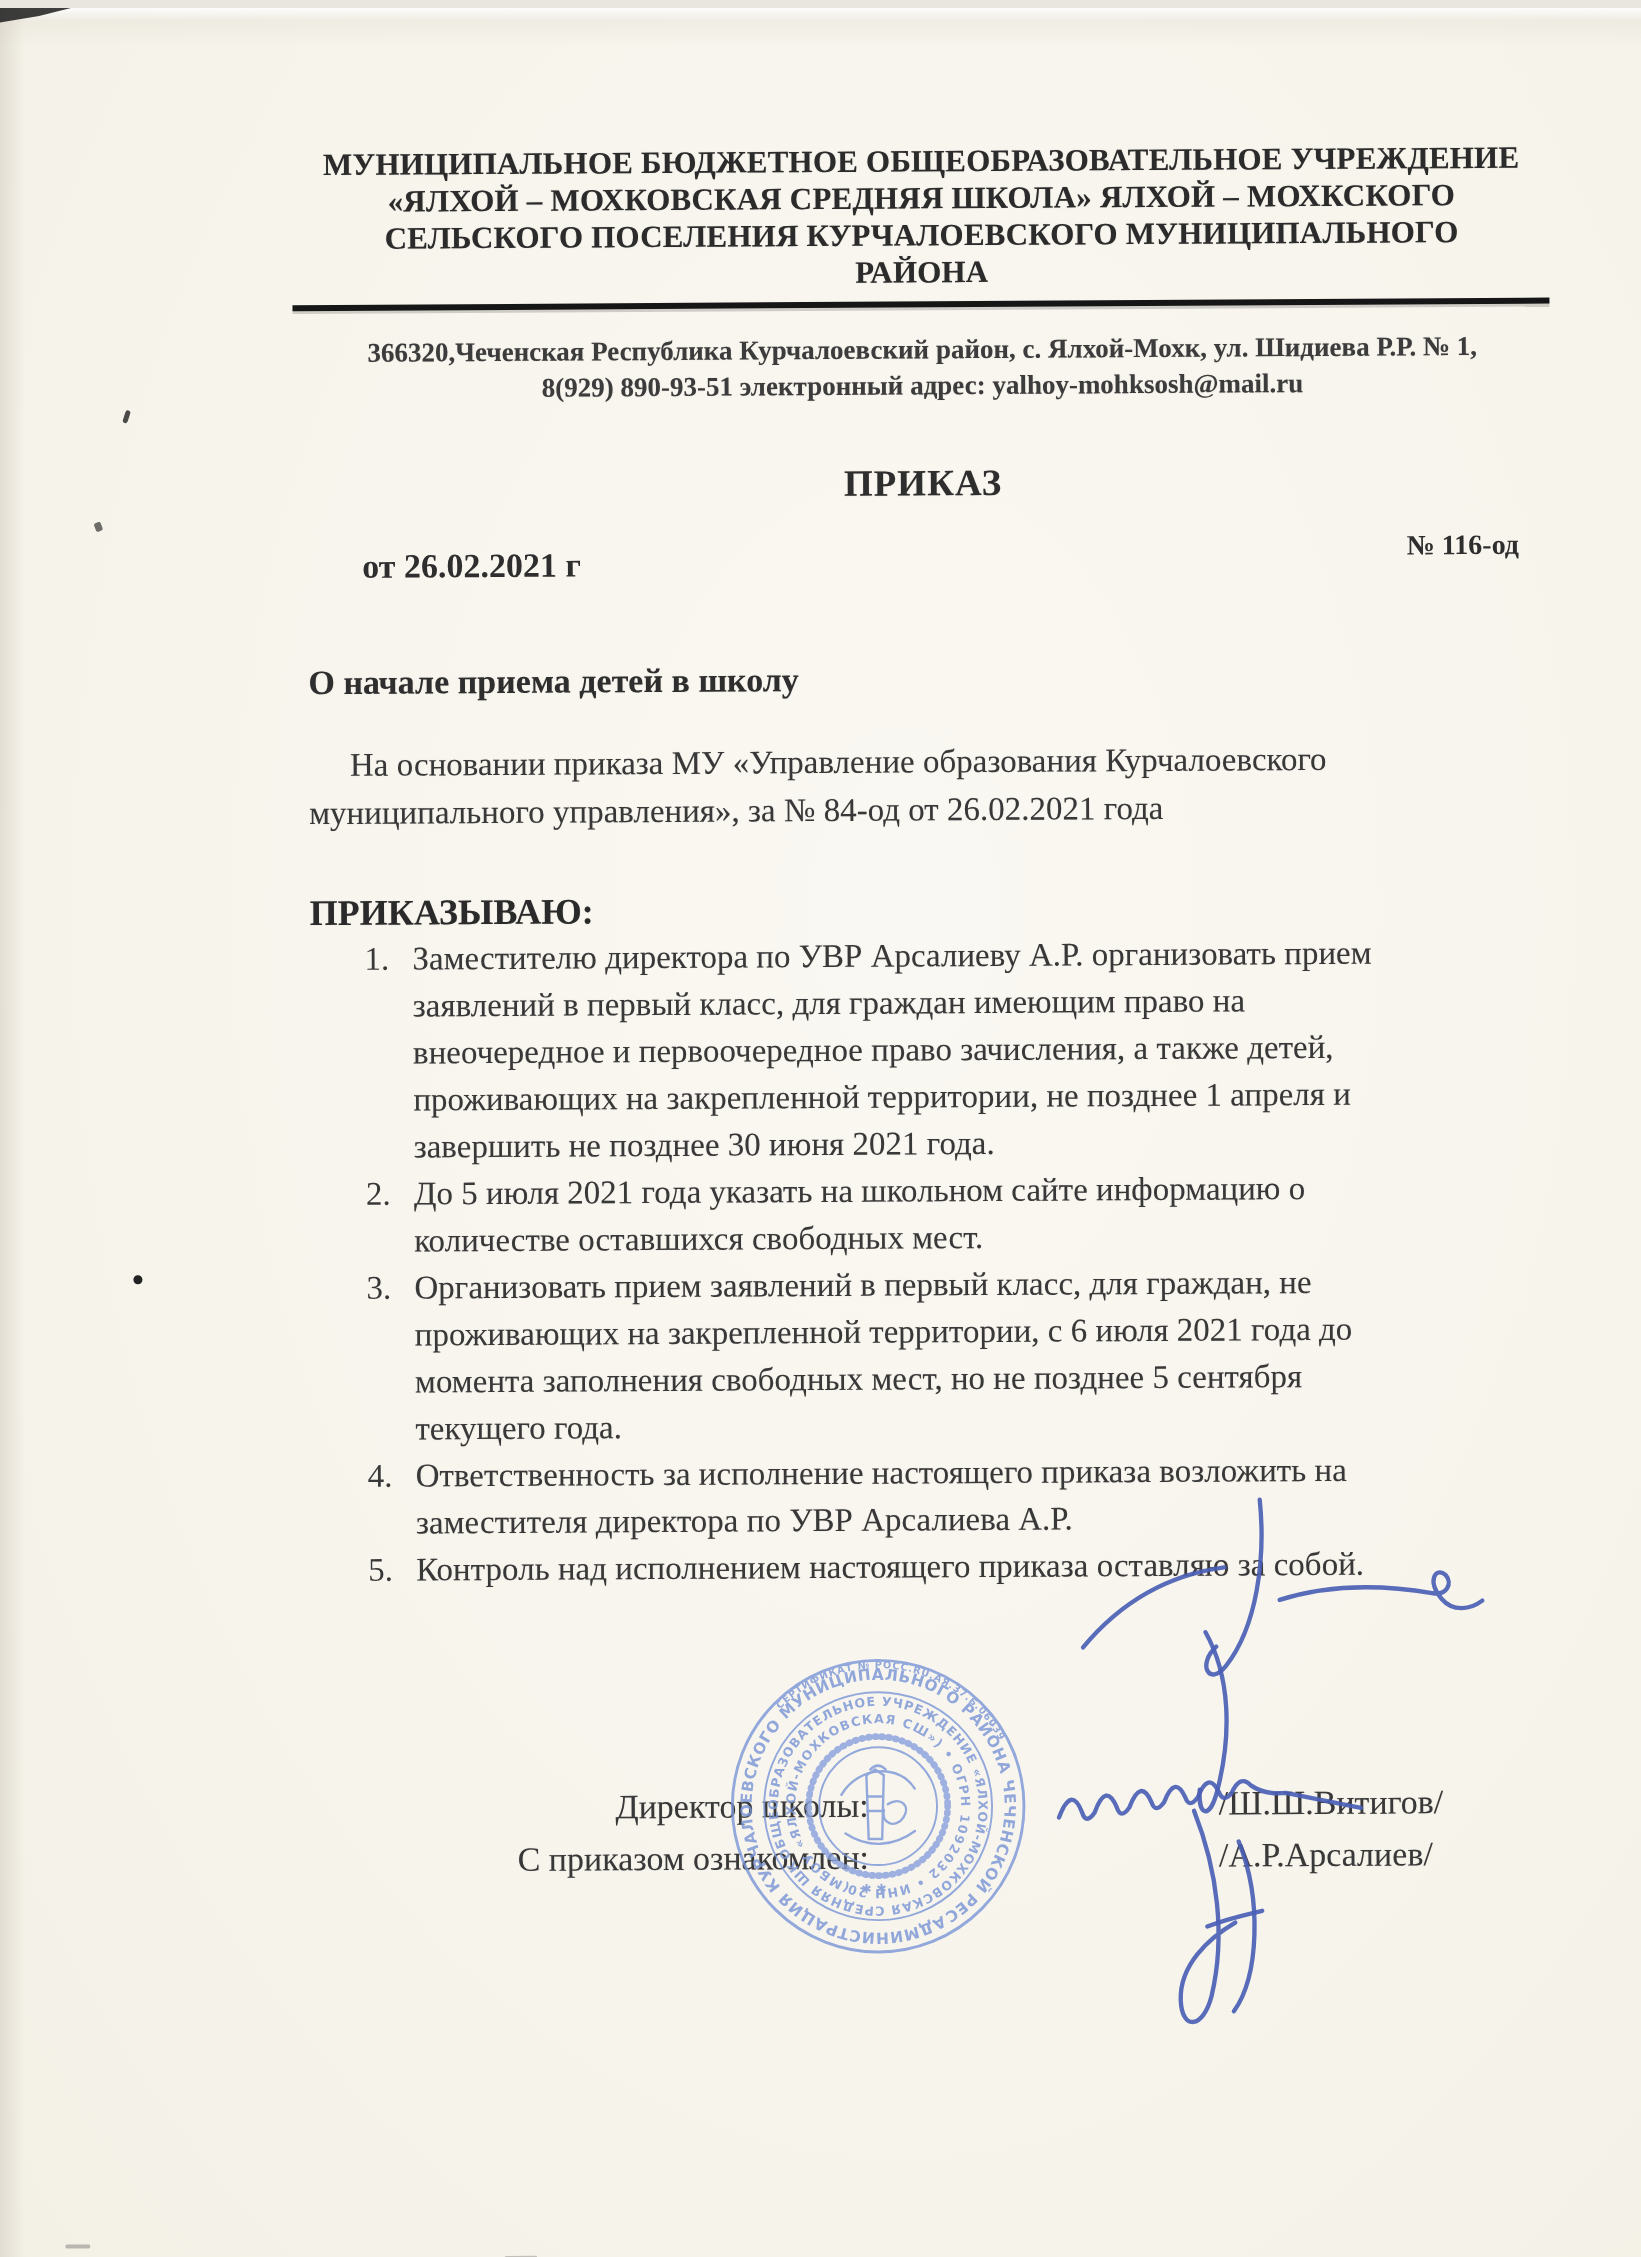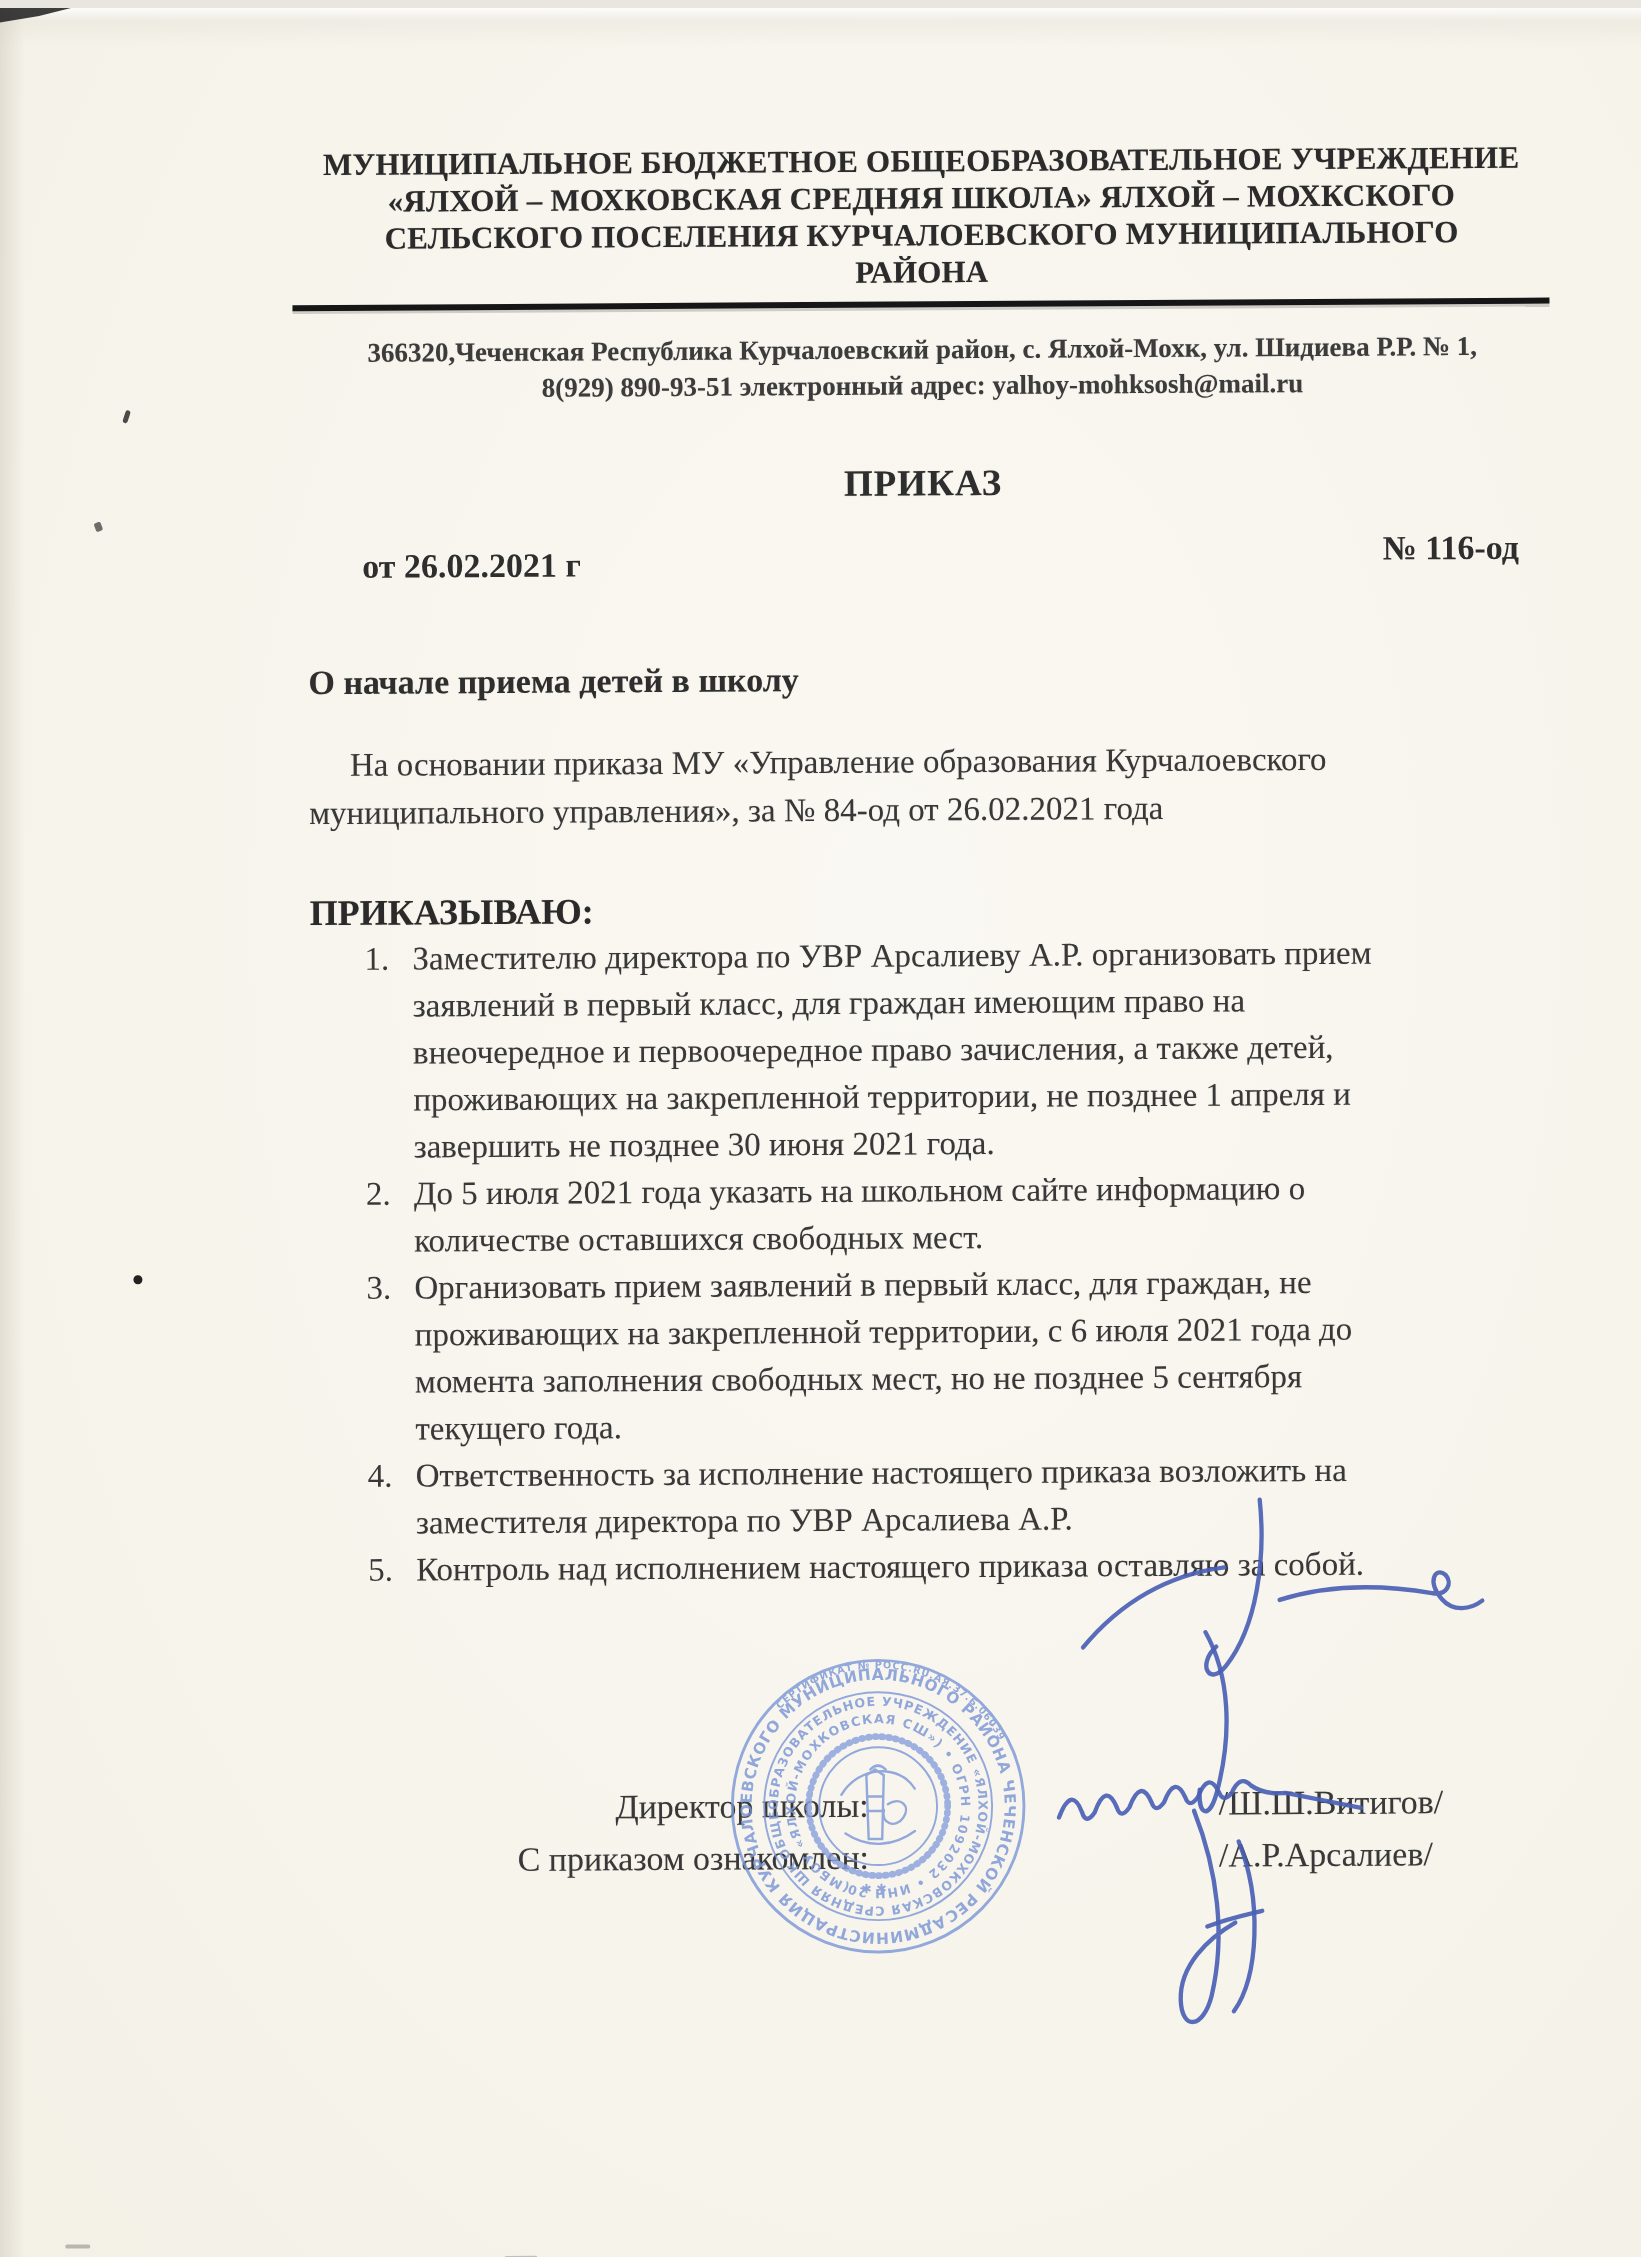--- a/index.html
+++ b/index.html
@@ -62,21 +62,21 @@
     letter-spacing:1px;text-shadow:0 0 1px rgba(40,40,40,.3);
   }
 
   .meta{position:absolute;top:525px;left:0;width:100%;height:48px;}
   .meta .date{
     position:absolute;left:66px;top:11.6px;
     font-weight:bold;font-size:34px;color:#2e2e2e;
   }
   .meta .number{
     position:absolute;right:32px;top:0;
-    font-weight:bold;font-size:34px;color:#2e2e2e;
+    font-weight:bold;font-size:28px;color:#2e2e2e;
   }
 
   .subject{
     position:absolute;top:653px;left:11.6px;
     font-weight:bold;font-size:34px;color:#2e2e2e;
     text-shadow:0 0 1px rgba(40,40,40,.3);
   }
 
   .basis{
     position:absolute;top:730px;left:11.6px;width:1217px;

